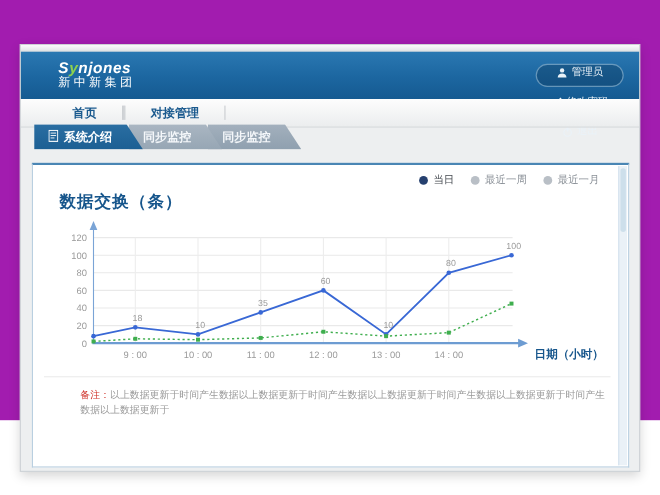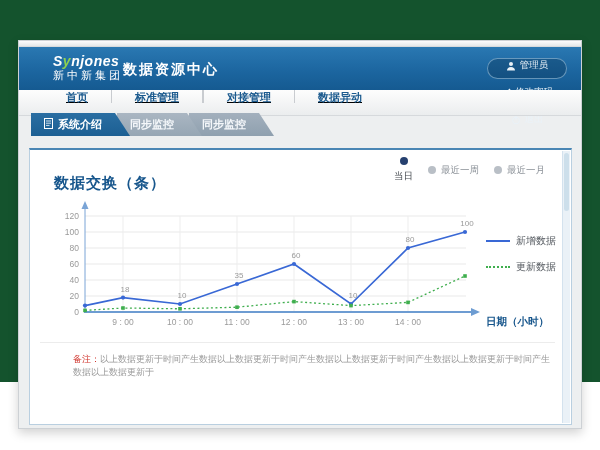--- a/index.html
+++ b/index.html
@@ -1,57 +1,57 @@
 <!DOCTYPE html>
 <html><head>
 <meta charset="utf-8">
 <style>
   * { margin:0; padding:0; box-sizing:border-box; }
   html,body { width:600px; height:450px; }
   body { font-family:"Liberation Sans","DejaVu Sans",sans-serif; background:#ffffff; overflow:hidden; }
-  .page { position:relative; width:600px; height:382px; background:#14532d; }
+  .page { position:relative; width:600px; height:382px; background:#a21caf; }
   .card { position:absolute; left:18px; top:40px; width:564px; height:389px;
           background:#edeff0; border:1px solid #cdd1d5; box-shadow:0 4px 10px rgba(0,0,0,.18); }
   .topstrip { position:absolute; left:0; top:0; width:100%; height:6px;
               background:linear-gradient(180deg,#fbfbfc,#e4e7e9); border-bottom:1px solid #d7dadd; }
   
   .header { position:absolute; left:0; top:6px; width:100%; height:43px;
             background:linear-gradient(180deg,#2a78b2 0%,#1c66a0 55%,#155a91 100%); }
   .logo { position:absolute; left:34px; top:7px; display:flex; flex-direction:column; }
   .brand-en { color:#ffffff; font-size:14px; font-weight:700; font-style:italic; letter-spacing:.5px; line-height:15px; }
   .brand-en .leaf { color:#8dd14f; font-style:italic; }
   .brand-cn { color:#ffffff; font-size:11px; font-weight:400; letter-spacing:3px; line-height:13px; }
   .app-title { position:absolute; left:104px; top:14px; color:#ffffff; font-size:14px;
                font-weight:600; letter-spacing:2px; }
   .user-pill { position:absolute; right:14px; top:11px; height:21px; display:flex; align-items:center;
                gap:14px; padding:0 13px; border-radius:11px; background:rgba(8,48,78,.32);
                border:1px solid rgba(170,205,230,.55);flex-direction:column; }
   .user-pill .item { display:flex; align-items:center; gap:4px; color:#eaf2f8; font-size:9.5px; cursor:pointer; }
   .user-pill svg { display:block; }
   
-  .nav { position:absolute; left:0; top:49px; width:100%; height:26px; display:flex; align-items:flex-start;
-         background:linear-gradient(180deg,#fdfdfd,#ebedee); border-bottom:1px solid #d6d9dc; padding-left:24px;text-decoration:underline; }
+  .nav { position:absolute; left:0; top:49px; width:100%; height:26px; display:flex; align-items:center;
+         background:linear-gradient(180deg,#fdfdfd,#ebedee); border-bottom:1px solid #d6d9dc; padding-left:24px; }
   .nav-item { color:#1b5a8e; font-size:11px; font-weight:700; padding:0 23px; cursor:pointer; }
   .nav-sep { width:1px; height:13px; background:#c9ccd0; }
   
   .tabs { position:absolute; left:12px; top:72px; height:23px; display:flex; }
   .tab { height:23px; display:flex; align-items:center; gap:5px; padding:0 28px 0 13px;
          clip-path:polygon(0 0,calc(100% - 15px) 0,100% 100%,0 100%);
          filter:drop-shadow(2px 0 0 rgba(245,247,249,.95));
          font-size:11px; font-weight:700; color:#ffffff; cursor:pointer; margin-right:-13px; }
   .tab.active { background:linear-gradient(180deg,#2a6ea2,#1c5f93); z-index:3; }
   .tab.t2 { background:linear-gradient(180deg,#aab6c2,#96a6b4); z-index:2; color:#f4f7fa; }
   .tab.t3 { background:linear-gradient(180deg,#a3b0bd,#8fa0af); z-index:1; color:#f4f7fa; }
   
   .panel { position:absolute; left:10px; top:107px; width:543px; height:277px; background:#ffffff;
            border:1px solid #b9cfe0; border-top:2px solid #4a86b4; }
   .filters { position:absolute; right:26px; top:7px; display:flex; align-items:center; gap:15px; }
   .radio { display:flex; align-items:center; gap:5px; cursor:pointer; font-size:9.5px; color:#8a9097; }
   .radio .dot { width:8px; height:8px; border-radius:50%; background:#b9bfc6; }
-  .radio.selected { color:#44494f;flex-direction:column; }
+  .radio.selected { color:#44494f; }
   .radio.selected .dot { background:#26406f; }
   .ylabel { position:absolute; left:24px; top:24px; font-size:15px; font-weight:700; color:#17568c; letter-spacing:1px; }
   .chart-svg { position:absolute; left:18px; top:44px; }
   .chart-svg text { font-family:"Liberation Sans","DejaVu Sans",sans-serif; }
   .chart-svg .tick { font-size:8.5px; fill:#9a9a9a; }
   .chart-svg .pt-label { font-size:8px; fill:#9a9a9a; }
   .chart-svg .axis-label { font-size:10.5px; fill:#17568c; font-weight:700; }
   .legend { position:absolute; right:15px; top:84px; display:flex; flex-direction:column; gap:12px; }
   .legend-item { display:flex; align-items:center; gap:6px; cursor:pointer; }
   .legend-item .sample { width:24px; height:0; }
@@ -71,21 +71,20 @@
 
 <div class="page">
   <div class="card">
     <div class="topstrip"></div>
 
     <div class="header">
       <div class="logo">
         <div class="brand-en"><span>S</span><span class="leaf">y</span><span>njones</span></div>
         <div class="brand-cn">新中新集团</div>
       </div>
-      <div class="app-title">数据资源中心</div>
       <div class="user-pill">
         <div class="item">
           <span>
             <svg width="10" height="10" viewBox="0 0 10 10">
                 <circle cx="5" cy="3" r="2" fill="#eaf2f8"></circle>
                 <path d="M1 9.5c0-2.3 1.8-3.6 4-3.6s4 1.3 4 3.6z" fill="#eaf2f8"></path>
               </svg>
           </span>
           <span>管理员</span>
         </div>
@@ -106,26 +105,24 @@
               </svg>
           </span>
           <span>退出</span>
         </div>
       </div>
     </div>
 
     <div class="nav">
       <div class="nav-item">首页</div>
       <div class="nav-sep"></div>
-      <div class="nav-item">标准管理</div>
       <div class="nav-sep"></div>
       <div class="nav-sep"></div>
       <div class="nav-item">对接管理</div>
       <div class="nav-sep"></div>
-      <div class="nav-item">数据异动</div>
     </div>
 
     <div class="tabs">
       <div class="tab active">
         <span>
           <svg width="9" height="11" viewBox="0 0 9 11">
               <rect x="0.5" y="0.5" width="8" height="10" fill="none" stroke="#ffffff" stroke-width="1"></rect>
               <line x1="2" y1="3" x2="7" y2="3" stroke="#ffffff" stroke-width="0.8"></line>
               <line x1="2" y1="5.2" x2="7" y2="5.2" stroke="#ffffff" stroke-width="0.8"></line>
               <line x1="2" y1="7.4" x2="5.5" y2="7.4" stroke="#ffffff" stroke-width="0.8"></line>
@@ -210,30 +207,20 @@
           <rect x="73.2" y="112.2" width="3.6" height="3.6" fill="#3fae4e"></rect>
           <rect x="130.2" y="113" width="3.6" height="3.6" fill="#3fae4e"></rect>
           <rect x="187.2" y="111.4" width="3.6" height="3.6" fill="#3fae4e"></rect>
           <rect x="244.2" y="105.8" width="3.6" height="3.6" fill="#3fae4e"></rect>
           <rect x="301.2" y="109.8" width="3.6" height="3.6" fill="#3fae4e"></rect>
           <rect x="358.2" y="106.60000000000001" width="3.6" height="3.6" fill="#3fae4e"></rect>
           <rect x="415.2" y="80.2" width="3.6" height="3.6" fill="#3fae4e"></rect>
           <text x="438" y="131" class="axis-label">日期（小时）</text>
         </svg>
 
-      <div class="legend">
-        <div class="legend-item">
-          <span class="sample solid"></span>
-          <span class="name">新增数据</span>
-        </div>
-        <div class="legend-item">
-          <span class="sample dotted"></span>
-          <span class="name">更新数据</span>
-        </div>
-      </div>
 
       <div class="divider"></div>
       <div class="note">
         <span class="note-label">备注：</span><span>以上数据更新于时间产生数据以上数据更新于时间产生数据以上数据更新于时间产生数据以上数据更新于时间产生数据以上数据更新于</span>
       </div>
 
       <div class="scrollbar">
         <div class="thumb"></div>
       </div>
     </div>

